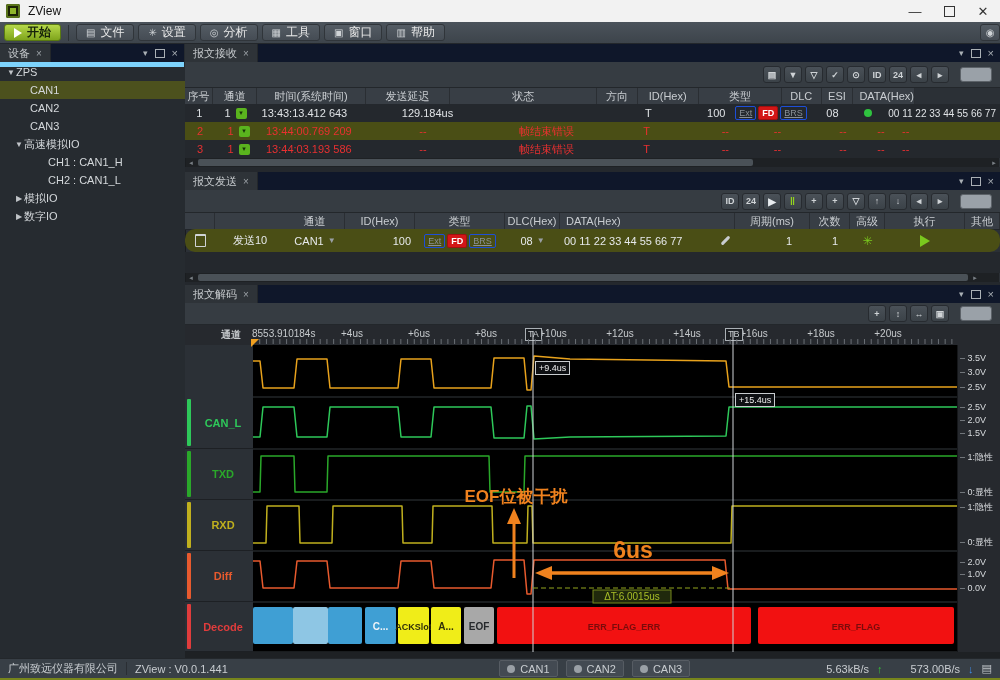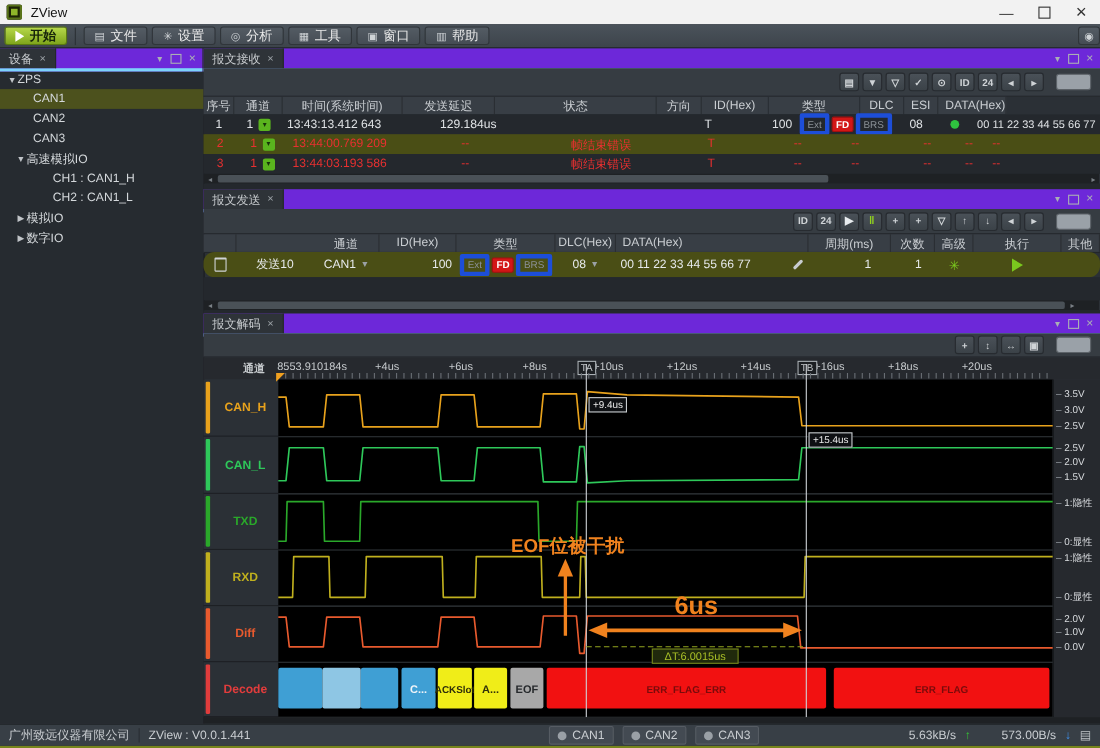--- a/index.html
+++ b/index.html
@@ -21,21 +21,21 @@
   .tb-btn{height:17px;padding:0 9px;display:flex;align-items:center;gap:5px;font-size:12px;color:#e8e8e8;
           background:linear-gradient(#545c64,#454c54);border:1px solid #30353a;border-radius:3px;}
   .tb-btn .ig{font-size:10px;color:#cfd3d6;}
   .tb-start{background:linear-gradient(#b6d84a,#7fa51c);border:1px solid #5a7a10;color:#16230a;font-weight:bold;}
   .tb-start .tri{width:0;height:0;border-left:8px solid #fff;border-top:5px solid transparent;border-bottom:5px solid transparent;}
   .tb-sep{width:1px;height:16px;background:#2c3136;margin:0 3px;}
   .tb-right{margin-left:auto;margin-right:4px;}
   .cam-btn{width:20px;height:17px;background:linear-gradient(#545c64,#454c54);border:1px solid #30353a;border-radius:3px;
            color:#cfd3d6;font-size:10px;display:flex;align-items:center;justify-content:center;}
   
-  .tabbar{position:absolute;height:18px;background:#6d28d9;border-bottom:3px solid #7dd3fc;display:flex;align-items:stretch;
+  .tabbar{position:absolute;height:18px;background:#0f172a;border-bottom:5px solid #7dd3fc;display:flex;align-items:stretch;
           font-size:11px;color:#c6cacd;}
   .tab{background:#2e3338;display:flex;align-items:center;gap:6px;padding:0 8px;border-right:1px solid #23272b;}
   .tab .x{color:#9aa0a5;font-size:10px;}
   .pan-ctl{margin-left:auto;display:flex;align-items:center;gap:7px;padding-right:6px;color:#aab0b5;font-size:9px;}
   .floatbox{width:8px;height:7px;border:1px solid #aab0b5;display:inline-block;}
   .icon-strip{position:absolute;background:#363c42;border-bottom:1px solid #23272b;display:flex;align-items:center;
               justify-content:flex-end;gap:3px;padding-right:8px;box-sizing:border-box;}
   .mini-btn{min-width:18px;height:17px;padding:0 1px;background:linear-gradient(#4a5158,#3b4248);border:1px solid #272b30;
             border-radius:3px;color:#cfd3d6;font-size:9px;display:flex;align-items:center;justify-content:center;font-weight:bold;}
   .mini-btn.play{color:#e8ecef;font-size:10px;}
@@ -52,21 +52,21 @@
   .th{display:flex;align-items:center;justify-content:center;border-right:1px solid #2a2e33;box-sizing:border-box;height:100%;}
   .trow{position:absolute;display:flex;font-size:11px;color:#dfe2e5;background:#24282d;}
   .trow.sel{background:#4a4e15;}
   .trow.err{color:#e83030;}
   .td{display:flex;align-items:center;box-sizing:border-box;height:100%;padding:0 4px;}
   .num{justify-content:flex-end;}
   .ctr{justify-content:center;}
   .chan-ic{width:11px;height:11px;border-radius:2px;background:#5ab41e;color:#17320a;font-size:7px;display:flex;
            align-items:center;justify-content:center;margin-left:5px;}
   .badge{font-size:9px;border-radius:2px;padding:0 3px;margin:0 1px;line-height:12px;}
-  .badge.off{border:4px solid #1d4ed8;color:#8a9096;}
+  .badge.off{border:1px solid #1d4ed8;color:#8a9096;text-decoration:underline;}
   .badge.fd{background:#d31616;color:#fff;font-weight:bold;border:1px solid #a01010;}
   .dot{width:8px;height:8px;border-radius:50%;background:#2fc33f;}
   .hscroll{position:absolute;height:9px;background:#1e2124;display:flex;align-items:center;}
   .hthumb{height:7px;background:#4a5157;border-radius:2px;margin:0 10px;}
   .sarr{color:#7a8086;font-size:7px;width:10px;text-align:center;}
   .caret{color:#9aa0a5;font-size:8px;margin-left:4px;}
   .wrench{width:11px;height:3px;background:#c8ccd0;border-radius:2px;transform:rotate(-45deg);}
   .gear-g{color:#7ac81e;font-size:12px;}
   .play-g{width:0;height:0;border-left:10px solid #7ac81e;border-top:6px solid transparent;border-bottom:6px solid transparent;}
   .trash{width:9px;height:10px;border:1px solid #cfd3d6;border-top:2px solid #cfd3d6;border-radius:1px;}
@@ -409,24 +409,20 @@
         <span class="tl-abs" style="left: 435px;">+12us</span>
         <span class="tl-abs" style="left: 502px;">+14us</span>
         <span class="tl-abs" style="left: 569px;">+16us</span>
         <span class="tl-abs" style="left: 636px;">+18us</span>
         <span class="tl-abs" style="left: 703px;">+20us</span>
         <span class="tl-abs" style="left: 340px; transform: none; top: 3px; border: 1px solid rgb(170, 176, 181); padding: 0px 2px; line-height: 11px; font-size: 9px; background: rgb(28, 31, 35);">TA</span>
         <span class="tl-abs" style="left: 540px; transform: none; top: 3px; border: 1px solid rgb(170, 176, 181); padding: 0px 2px; line-height: 11px; font-size: 9px; background: rgb(28, 31, 35);">TB</span>
       </div>
 
     <div class="ch-col" id="ch-col">
-        <div class="ch-row" style="top: 0px; height: 52px;">
-          <span class="ch-bar" style="background: rgb(232, 162, 28);"></span>
-          <span class="ch-name" style="color: rgb(232, 162, 28);">CAN_H</span>
-        </div>
         <div class="ch-row" style="top: 104px; height: 51px;">
           <span class="ch-bar" style="background: rgb(42, 168, 42);"></span>
           <span class="ch-name" style="color: rgb(42, 168, 42);">TXD</span>
         </div>
         <div class="ch-row" style="top: 52px; height: 52px;">
           <span class="ch-bar" style="background: rgb(46, 200, 90);"></span>
           <span class="ch-name" style="color: rgb(46, 200, 90);">CAN_L</span>
         </div>
         <div class="ch-row" style="top: 155px; height: 51px;">
           <span class="ch-bar" style="background: rgb(192, 176, 30);"></span>

